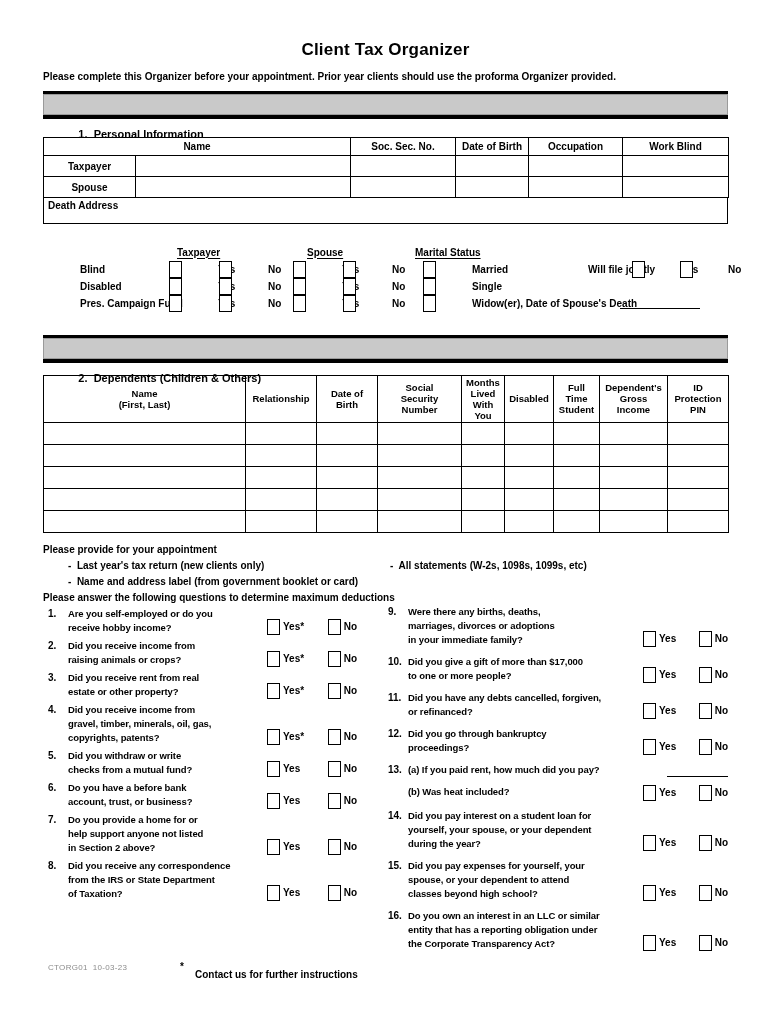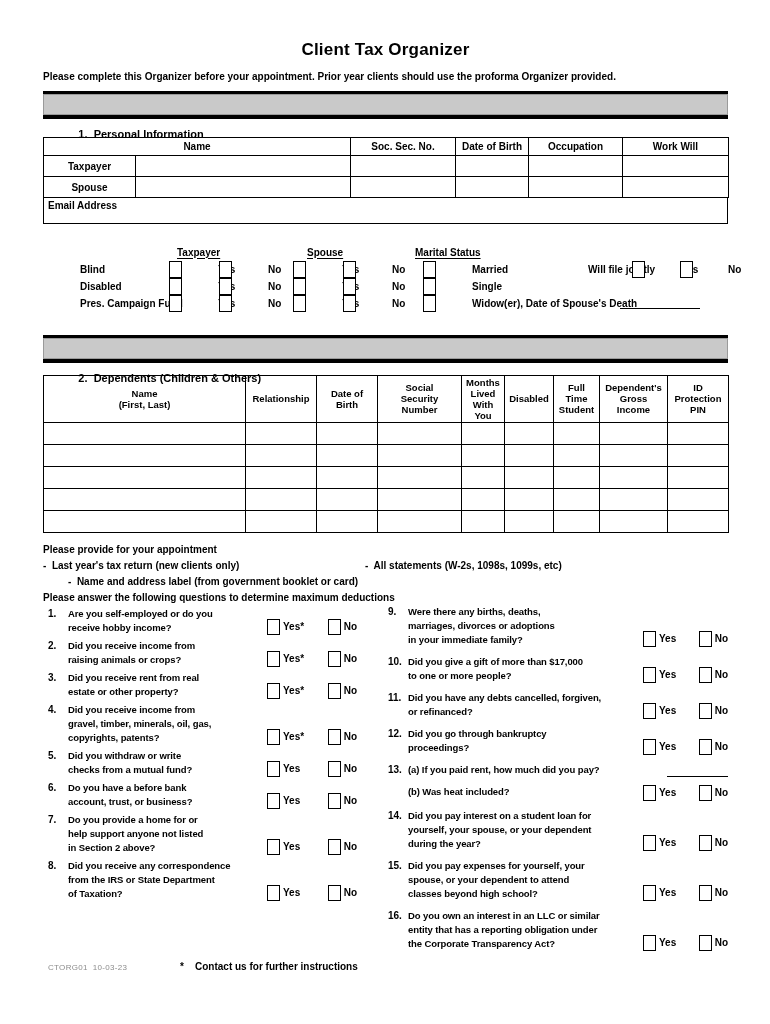--- a/index.html
+++ b/index.html
@@ -46,21 +46,21 @@
   
   .tblD td { text-align:center; vertical-align:middle; }
   .tblD td.dh { font-size:9.5px; line-height:11px; white-space:pre-line; height:46px; padding:1px 2px; }
   .tblD td.dc { height:22px; }
 
   
   .appt { margin-top:11px; font-size:10px; }
   .appt-title { margin-bottom:5px; }
   .appt-row { display:flex; margin-bottom:5px; }
   .appt-item { white-space:pre; }
-  .appt-left0 { width:322px; }
+  .appt-left0 { margin-left:25px; width:322px; }
   .appt-left1 { margin-left:25px; }
 
   
   .q-intro { font-size:10px; margin:1px 0 4px 0; }
   .q-cols { display:flex; }
   .q-col { display:flex; flex-direction:column; }
   .q-col-left { margin-left:5px; width:309px; gap:4px; }
   .q-gap { width:31px; }
   .q-col-right { width:340px; gap:8px; margin-top:-2px; }
   .q-row { display:flex; align-items:flex-end; }
@@ -72,21 +72,21 @@
   .q-answers .cb { width:13px; height:16px; }
   .q-answers .pair { display:flex; align-items:center; gap:3px; }
   .q-answers .pair.no { margin-left:auto; }
   .cb-lbl { font-size:10px; line-height:12px; }
   .fill-line { flex:1 1 auto; border-bottom:1.5px solid #000; height:12px; margin-left:6px; }
 
   
   .footer { position:absolute; left:43px; top:961px; width:685px; font-size:10px; }
   .f-code { position:absolute; left:5px; top:2px; color:#8c8c8c; font-size:8px; font-weight:normal; letter-spacing:0.3px; white-space:pre; }
   .f-star { position:absolute; left:137px; top:0; }
-  .f-note { position:absolute; left:152px; top:0; }
+  .f-note { position:absolute; left:152px; top:8px; }
 </style>
 </head>
 <body>
 
 <div class="page">
   <div class="content">
 
     <h1 class="title">Client Tax Organizer</h1>
     <p class="intro">Please complete this Organizer before your appointment. Prior year clients should use the proforma Organizer provided.</p>
 
@@ -102,21 +102,21 @@
           <col style="width:73px">
           <col style="width:94px">
           <col style="width:106px">
         </colgroup>
       <tbody>
         <tr>
           <td class="hdr" colspan="2">Name</td>
           <td class="hdr">Soc. Sec. No.</td>
           <td class="hdr">Date of Birth</td>
           <td class="hdr">Occupation</td>
-          <td class="hdr">Work Will</td>
+          <td class="hdr">Work Blind</td>
         </tr>
         <tr>
           <td class="rowlbl">Taxpayer</td>
           <td></td>
           <td></td>
           <td></td>
           <td></td>
           <td></td>
         </tr>
         <tr>
@@ -125,21 +125,21 @@
           <td></td>
           <td></td>
           <td></td>
           <td></td>
         </tr>
       </tbody>
     </table>
     <table class="tbl tblC">
       <tbody>
         <tr>
-          <td class="no-top"><span>Email Address</span></td>
+          <td class="no-top"><span>Death Address</span></td>
         </tr>
       </tbody>
     </table>
 
     <div class="status-grid">
       <span class="st-abs st-hd" style="left:134px; top:0">Taxpayer</span>
       <span class="st-abs st-hd" style="left:264px; top:0">Spouse</span>
       <span class="st-abs st-hd" style="left:372px; top:0">Marital Status</span>
 
       <div class="st-row" style="top:16px">

